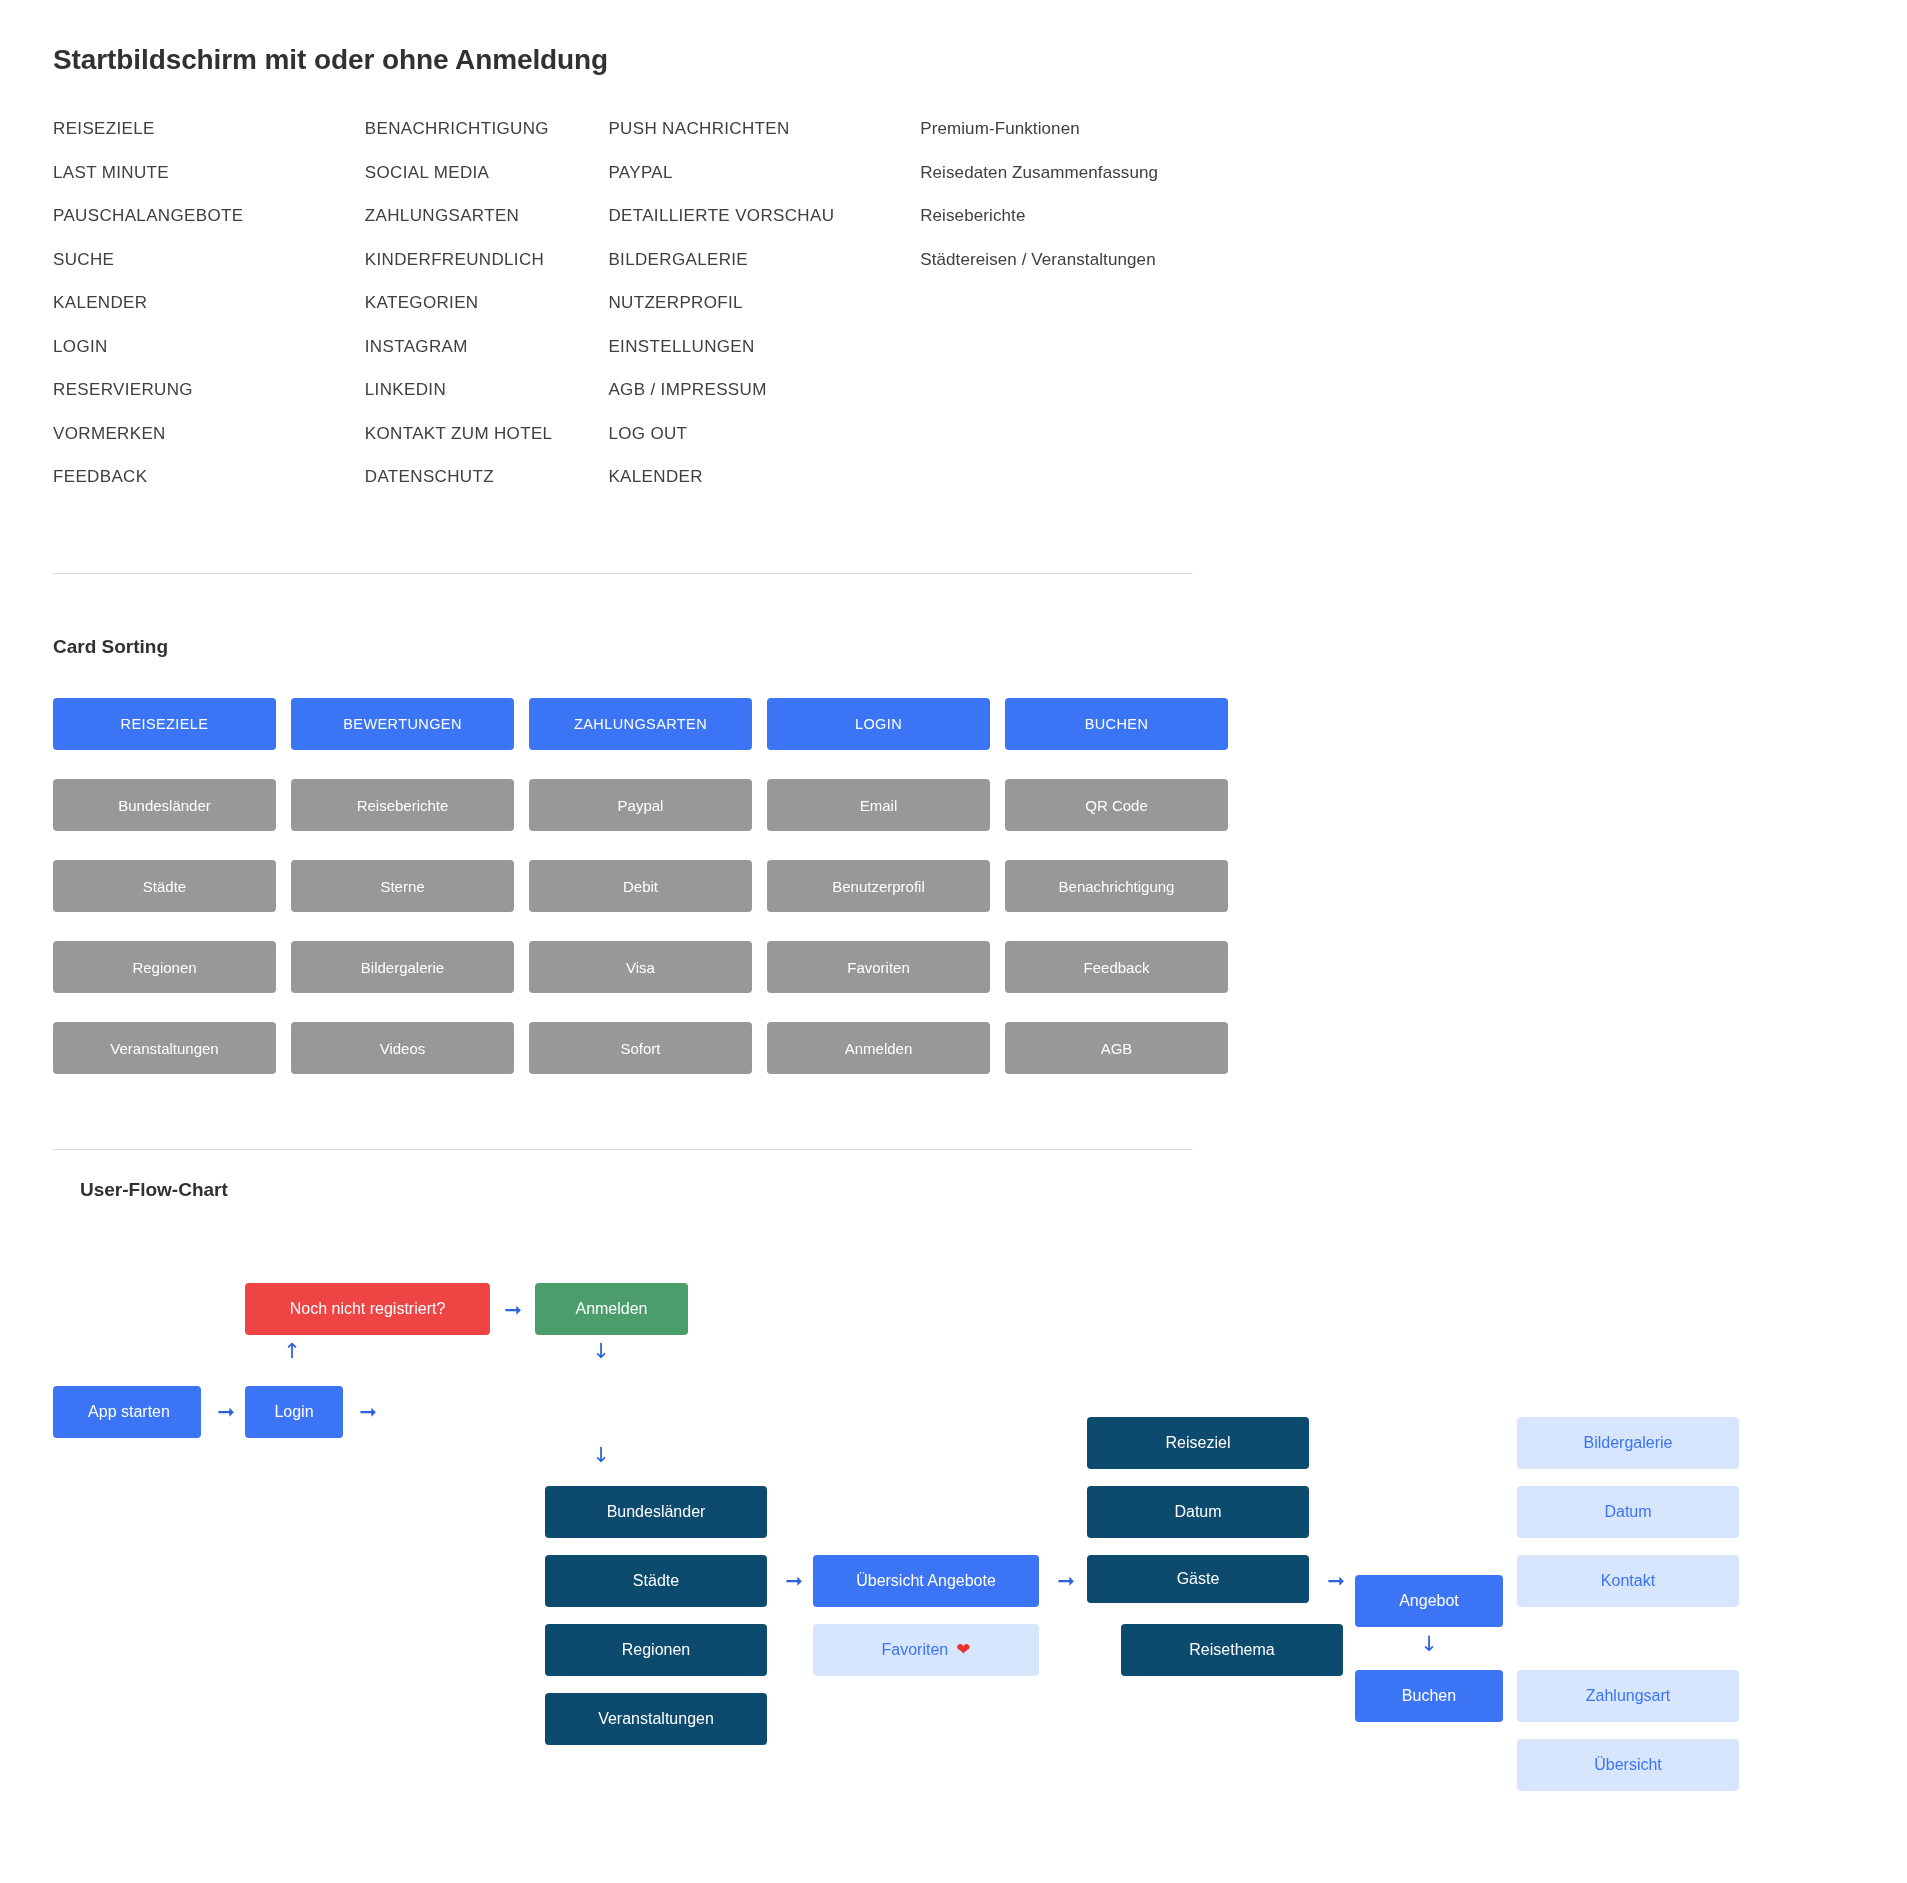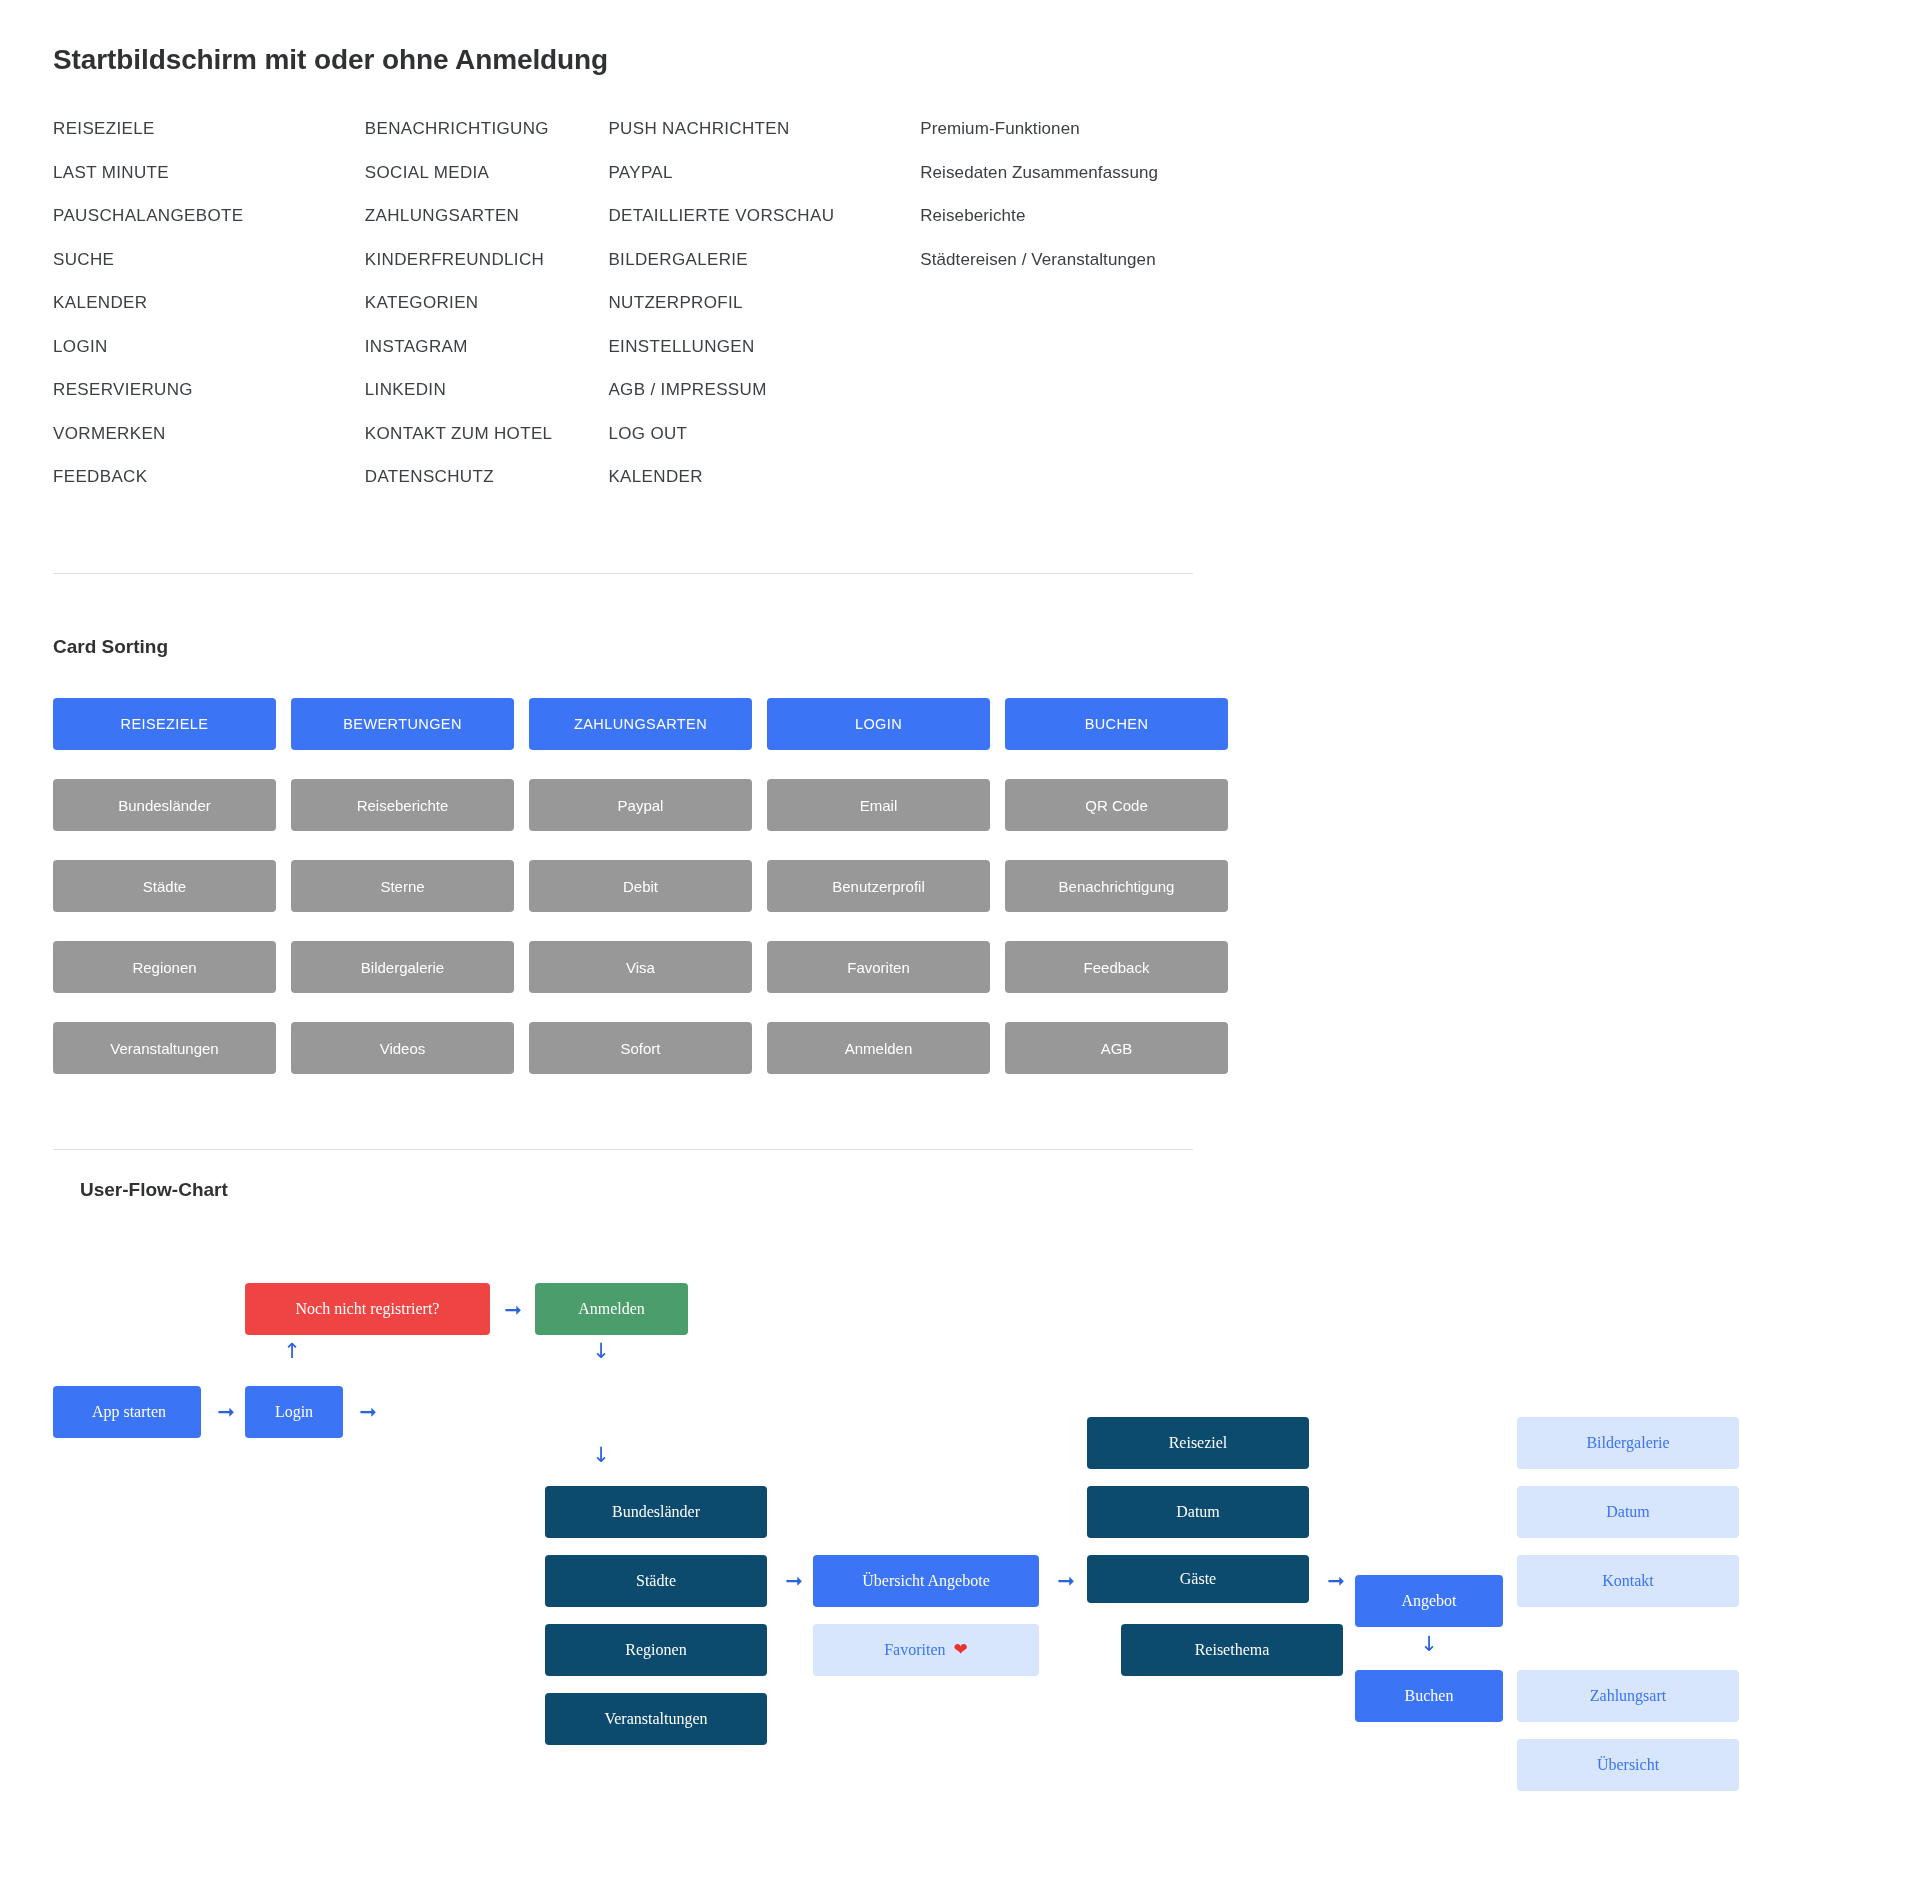--- a/index.html
+++ b/index.html
@@ -96,21 +96,20 @@
     position: absolute;
     border-radius: 4px;
     display: flex;
     align-items: center;
     justify-content: center;
     font-size: 16px;
     color: #ffffff;
     text-align: center;
     padding: 0 8px;
     line-height: 1.1;
-    font-family: Liberation Serif, serif;
   }
   .node.blue    { background: #3b74f5; }
   .node.grey    { background: #0c4a6e; }
   .node.red     { background: #ef4444; }
   .node.green   { background: #4b9e6b; }
   .node.ltblue  { background: #d7e5fd; color: #3b74f5; }
 
   .arrow {
     position: absolute;
     color: #2b62dd;

